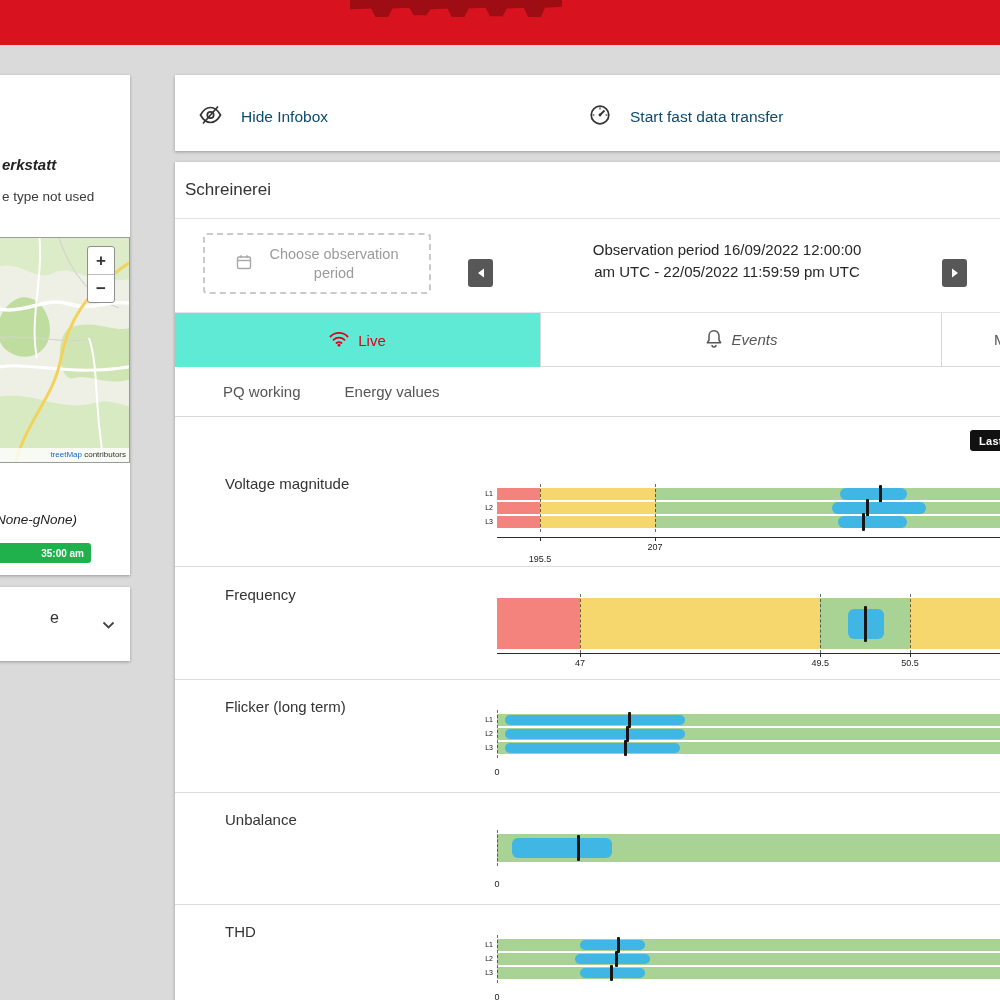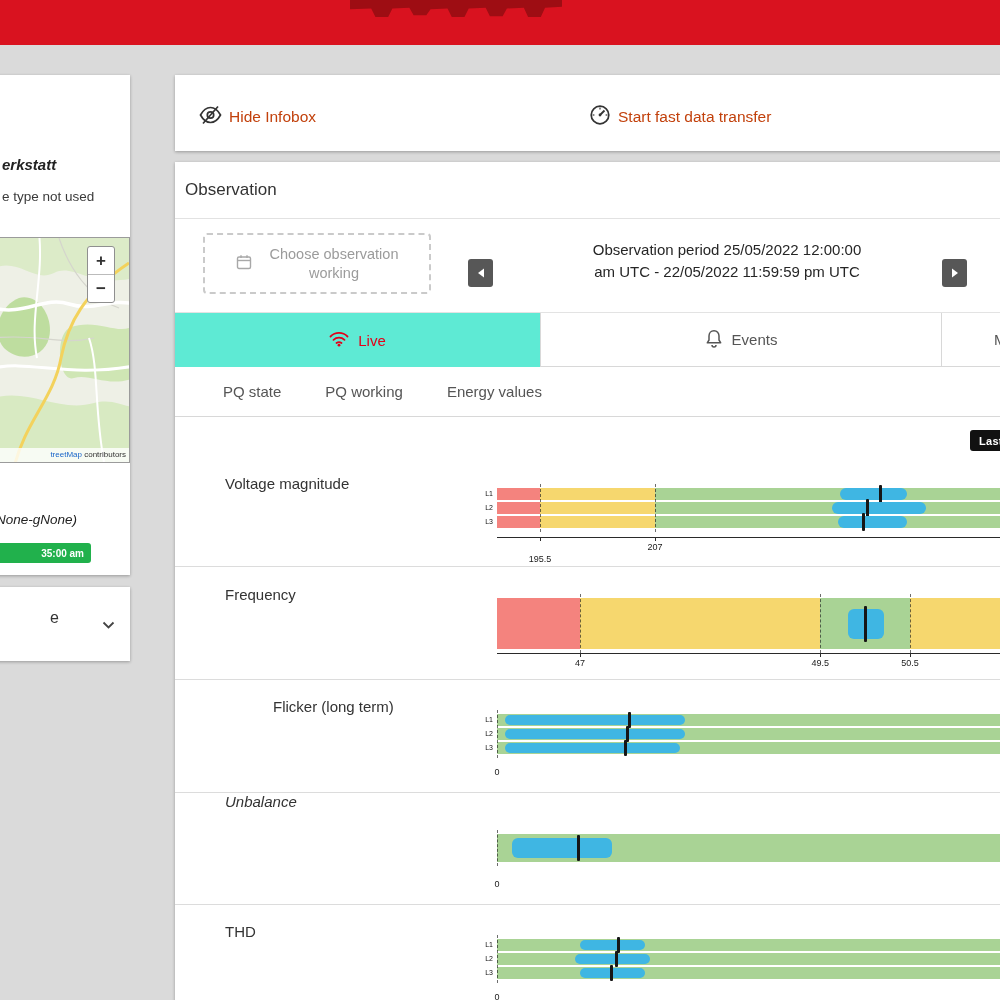--- a/index.html
+++ b/index.html
@@ -25,39 +25,39 @@
   .meta-note{position:absolute;left:10px;top:437px;font-style:italic;font-size:13.5px;color:#222;white-space:nowrap;}
   .time-badge{position:absolute;left:-6px;top:468px;width:104px;height:20px;background:var(--badge-green,#21b14c);border-radius:3px;color:#fff;font-size:10px;font-weight:bold;display:flex;align-items:center;justify-content:flex-end;padding-right:7px;}
 
   
   .card-select{left:-14px;top:587px;width:144px;height:74px;cursor:pointer;}
   .sel-label{position:absolute;left:64px;top:22px;font-size:16px;color:#333;}
   .sel-chevron{position:absolute;left:116px;top:28px;}
 
   
   .toolbar-card{left:175px;top:75px;width:835px;height:76px;}
-  .tb-btn{position:absolute;top:0;height:84px;display:flex;align-items:center;gap:6px;font-size:15.5px;color:#c2410c;cursor:pointer;white-space:nowrap;}
+  .tb-btn{position:absolute;top:0;height:84px;display:flex;align-items:center;gap:18px;font-size:15.5px;color:#0c4a6e;cursor:pointer;white-space:nowrap;}
   .tb-hide{left:23px;}
   .tb-transfer{left:413px;}
 
   
   .content{left:175px;top:162px;width:835px;height:848px;}
   .page-title{position:absolute;left:10px;top:18px;font-size:17px;color:#333;}
   .divider1{position:absolute;left:0;right:0;top:56px;border-top:1px solid #e2e2e2;}
   .choose-btn{position:absolute;left:28px;top:71px;width:224px;height:57px;border:2px dashed #cacaca;border-radius:4px;display:flex;align-items:center;justify-content:center;gap:18px;color:#9b9b9b;font-size:14.5px;background:#fff;cursor:pointer;}
   .choose-lines{text-align:center;line-height:19px;}
   .nav-btn{position:absolute;width:25px;height:28px;background:#575757;border-radius:3px;display:flex;align-items:center;justify-content:center;cursor:pointer;}
   .nav-prev{left:293px;top:97px;}
   .nav-next{left:767px;top:97px;}
   .period{position:absolute;left:352px;top:77px;width:400px;text-align:center;font-size:15px;color:#262626;line-height:22px;}
 
   .tabs{position:absolute;left:0;top:150px;width:835px;height:54px;display:flex;border-top:1px solid #e3e3e3;}
   .tab{display:flex;align-items:center;justify-content:center;gap:9px;font-size:15px;color:#555;border-bottom:1px solid #d8d8d8;cursor:pointer;}
   .tab-live{width:365px;border-right:1px solid #d8d8d8;border-bottom:none;background:#5eead4;color:var(--accent,#e2001a);}
-  .tab-events{width:400px;border-right:1px solid #d8d8d8;}
+  .tab-events{width:400px;border-right:1px solid #d8d8d8;font-style:italic;}
   .tab-m{flex:1;justify-content:flex-start;padding-left:52px;}
 
   .subtabs{position:absolute;left:0;top:204px;width:835px;height:50px;display:flex;border-bottom:1px solid #d8d8d8;}
   .subtab{display:flex;align-items:center;padding:0 22px;font-size:15px;color:#555;cursor:pointer;position:relative;white-space:nowrap;}
   .subtab:first-child{margin-left:26px;}
   .subtab.active{color:var(--accent,#e2001a);border-left:1px solid #e6e6e6;border-right:1px solid #e6e6e6;background:#fff;}
   .subtab.active::after{content:"";position:absolute;left:-1px;right:-1px;bottom:-1px;height:3px;background:var(--accent,#e2001a);}
 
   .last-badge{position:absolute;left:795px;top:268px;height:21px;min-width:80px;background:var(--badge-black,#111);color:#fff;font-size:11px;font-weight:bold;border-radius:3px;display:flex;align-items:center;padding:0 9px;letter-spacing:.3px;}
 
@@ -145,46 +145,46 @@
           <line x1="12" y1="4.6" x2="12" y2="6.4" stroke="#333" stroke-width="1.2"></line>
           <line x1="4.6" y1="12" x2="6.4" y2="12" stroke="#333" stroke-width="1.2"></line>
           <line x1="17.6" y1="12" x2="19.4" y2="12" stroke="#333" stroke-width="1.2"></line>
         </svg>
       </span>
       <span>Start fast data transfer</span>
     </div>
   </div>
 
   <div class="card content">
-    <div class="page-title">Observation</div>
+    <div class="page-title">Schreinerei</div>
     <div class="divider1"></div>
 
     <div class="choose-btn">
       <span>
         <svg width="16" height="16" viewBox="0 0 16 16">
           <rect x="1.5" y="3" width="13" height="11.5" rx="1.5" fill="none" stroke="#a8a8a8" stroke-width="1.4"></rect>
           <line x1="1.5" y1="6.5" x2="14.5" y2="6.5" stroke="#a8a8a8" stroke-width="1.4"></line>
           <line x1="5" y1="1.2" x2="5" y2="4" stroke="#a8a8a8" stroke-width="1.4"></line>
           <line x1="11" y1="1.2" x2="11" y2="4" stroke="#a8a8a8" stroke-width="1.4"></line>
         </svg>
       </span>
       <span class="choose-lines">
         <div>Choose observation</div>
-        <div>working</div>
+        <div>period</div>
       </span>
     </div>
 
     <div class="nav-btn nav-prev">
       <span><svg width="8" height="10" viewBox="0 0 8 10">
             <polygon points="7,0.5 1,5 7,9.5" fill="#fff"></polygon>
           </svg></span>
     </div>
 
     <div class="period">
-      <div>Observation period 25/05/2022 12:00:00</div>
+      <div>Observation period 16/09/2022 12:00:00</div>
       <div>am UTC - 22/05/2022 11:59:59 pm UTC</div>
     </div>
 
     <div class="nav-btn nav-next">
       <span><svg width="8" height="10" viewBox="0 0 8 10">
             <polygon points="1,0.5 7,5 1,9.5" fill="#fff"></polygon>
           </svg></span>
     </div>
 
     <div class="tabs">
@@ -207,21 +207,20 @@
           </svg>
         </span>
         <span>Events</span>
       </div>
       <div class="tab tab-m">
         <span>M</span>
       </div>
     </div>
 
     <div class="subtabs">
-      <div class="subtab">PQ state</div>
       <div class="subtab">PQ working</div>
       <div class="subtab">Energy values</div>
     </div>
 
     <div class="last-badge">Last</div>
 
     <div class="charts">
         <div class="chart-row" style="height: 104px;">
           <div class="c-label" style="top: 13px;">Voltage magnitude</div>
           <div class="c-area">
@@ -279,21 +278,21 @@
             <div class="axis" style="top: 86px;"></div>
             <div class="tm" style="left: 16.2%; top: 86px;"></div>
             <div class="tm" style="left: 63%; top: 86px;"></div>
             <div class="tm" style="left: 80.5%; top: 86px;"></div>
             <span class="tl" style="left: 16.2%; top: 91px;">47</span>
             <span class="tl" style="left: 63%; top: 91px;">49.5</span>
             <span class="tl" style="left: 80.5%; top: 91px;">50.5</span>
           </div>
         </div>
         <div class="chart-row" style="height: 112px;">
-          <div class="c-label" style="top: 18px; margin-left: 48px;">Flicker (long term)</div>
+          <div class="c-label" style="top: 18px;">Flicker (long term)</div>
           <div class="c-area">
             <div class="bars" style="top: 34px;">
               <div class="bline" style="height: 12px; margin-bottom: 2px;">
                 <span class="pl" style="line-height: 12px;">L1</span>
                 <div class="seg" style="left: 0%; width: 100%; background: var(--zone-green);"></div>
                 <div class="candle" style="left: 1.6%; width: 35%; height: 10px; top: 1px;"></div>
                 <div class="marker" style="left: calc(25.9% - 1.5px); height: 16px; top: -2px;"></div>
               </div>
               <div class="bline" style="height: 12px; margin-bottom: 2px;">
                 <span class="pl" style="line-height: 12px;">L2</span>
@@ -306,21 +305,21 @@
                 <div class="seg" style="left: 0%; width: 100%; background: var(--zone-green);"></div>
                 <div class="candle" style="left: 1.6%; width: 34.1%; height: 10px; top: 1px;"></div>
                 <div class="marker" style="left: calc(25% - 1.5px); height: 16px; top: -2px;"></div>
               </div>
             </div>
             <div class="bnd" style="left: 0%; top: 30px; height: 48px;"></div>
             <span class="tl" style="left: 0%; top: 87px;">0</span>
           </div>
         </div>
         <div class="chart-row" style="height: 111px;">
-          <div class="c-label" style="top: 0; font-style: italic;">Unbalance</div>
+          <div class="c-label" style="top: 18px;">Unbalance</div>
           <div class="c-area">
             <div class="bars" style="top: 41px;">
               <div class="bline" style="height: 28px;">
                 <div class="seg" style="left: 0%; width: 100%; background: var(--zone-green);"></div>
                 <div class="candle" style="left: 2.9%; width: 19.5%; height: 20px; top: 4px;"></div>
                 <div class="marker" style="left: calc(15.8% - 1.5px); height: 26px; top: 1px;"></div>
               </div>
             </div>
             <div class="bnd" style="left: 0%; top: 37px; height: 36px;"></div>
             <span class="tl" style="left: 0%; top: 86px;">0</span>

